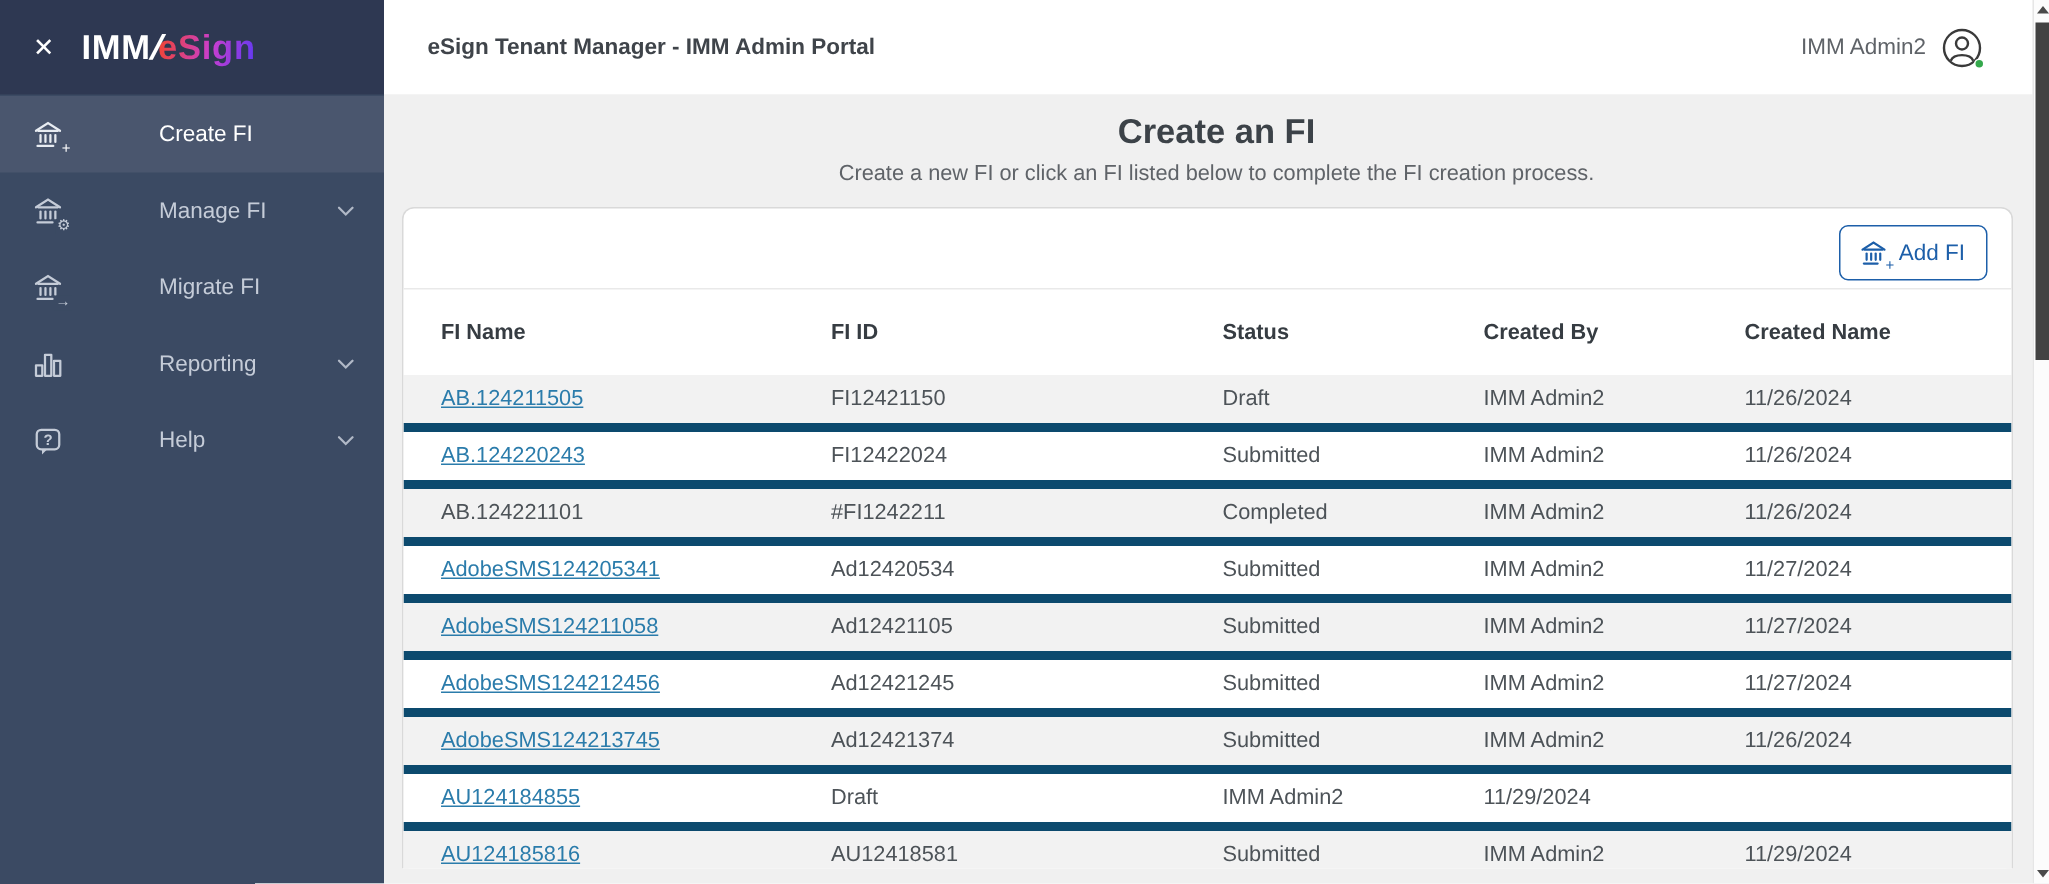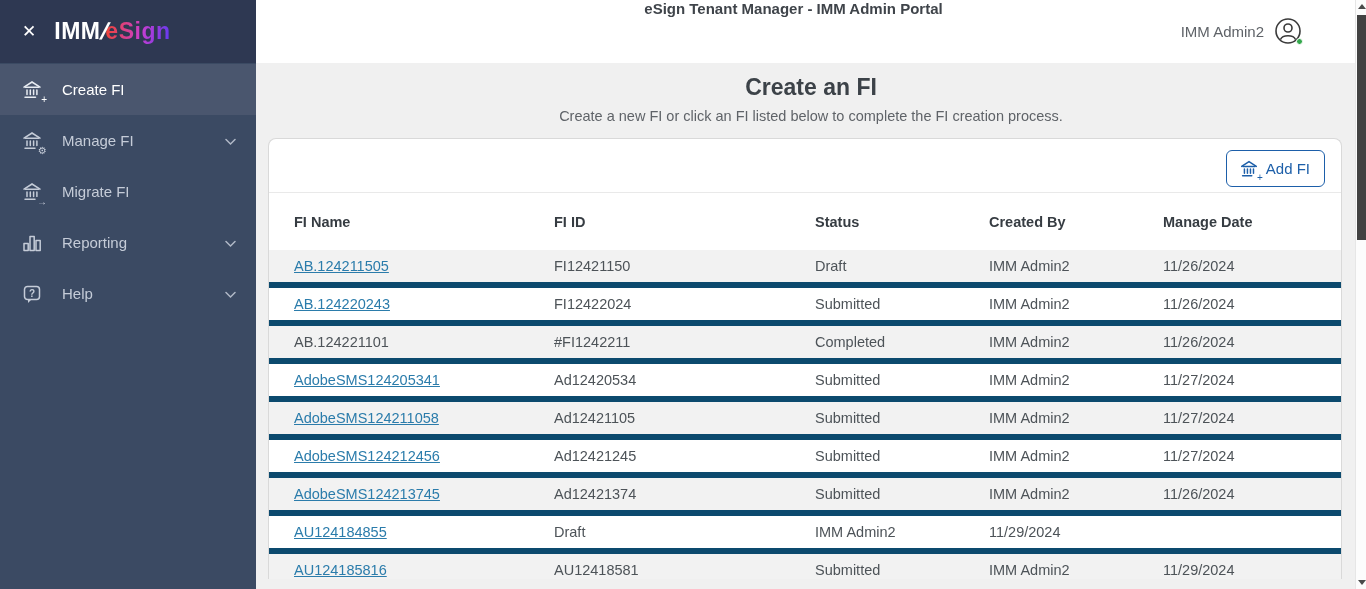--- a/index.html
+++ b/index.html
@@ -17,26 +17,26 @@
   .logo .slash { color:#ffffff; font-weight:bold; font-style:italic; margin:0 -3px 0 1px; transform:skewX(-8deg); display:inline-block; }
   .logo .esign { background:linear-gradient(100deg,#ef4438 5%,#c93ecf 55%,#6a3aee 95%); -webkit-background-clip:text; background-clip:text; color:transparent; }
 
   .nav { padding-top:1px; display:flex; flex-direction:column; }
   .nav-item { height:51px; display:flex; align-items:center; padding:0 20px 0 20px; color:#c5ccd8; font-size:15px; cursor:pointer; position:relative; }
   .nav-item.active { background:#4a566e; color:#ffffff; }
   .nav-icon { width:24px; height:24px; margin-right:18px; position:relative; flex-shrink:0; }
   .nav-icon svg { display:block; }
   .badge { position:absolute; right:-4px; bottom:-3px; font-size:10px; line-height:10px; color:#c5ccd8; background:#3b4a63; padding:0 1px; }
   .nav-item.active .badge { background:#4a566e; color:#ffffff; }
-  .nav-label { flex:1; }
+  .nav-label { flex:1;margin-left:44px; }
   .chev { margin-left:auto; opacity:0.85; }
 
   
   .right-col { flex:1; display:flex; flex-direction:column; height:100%; }
-  .topbar { height:63px; background:#ffffff; display:flex; align-items:center; padding:0 64px 0 29px;flex-direction:column; }
+  .topbar { height:63px; background:#ffffff; display:flex; align-items:center; padding:0 44px 0 29px; }
   .topbar-title { font-size:15px; font-weight:bold; color:#3f444a; }
   .topbar-right { margin-left:auto; display:flex; align-items:center; gap:10px; }
   .user-name { font-size:15px; color:#5f6368; }
   .avatar { width:28px; height:28px; position:relative; cursor:pointer; }
   .presence { position:absolute; right:-1px; bottom:0; width:7px; height:7px; background:#34a84c; border-radius:50%; border:1px solid #ffffff; }
 
   .content { flex:1; background:#f0f0f0; padding-top:11px; position:relative; overflow:hidden; }
   .page-title { text-align:center; font-size:23px; font-weight:bold; color:#3c4248; }
   .page-subtitle { text-align:center; font-size:14.5px; color:#5f6368; margin-top:7px; }
 
@@ -206,21 +206,21 @@
             </span>
             <span>Add FI</span>
           </button>
         </div>
 
         <div class="thead">
           <div class="th">FI Name</div>
           <div class="th">FI ID</div>
           <div class="th">Status</div>
           <div class="th">Created By</div>
-          <div class="th">Manage Date</div>
+          <div class="th">Created Name</div>
         </div>
 
         <div class="tbody" id="tbody">
   <div class="trow alt">
     <div class="cell"><a class="fi-name">AB.124211505</a></div>
     <div class="cell">FI12421150</div>
     <div class="cell">Draft</div>
     <div class="cell">IMM Admin2</div>
     <div class="cell">11/26/2024</div>
   </div>

